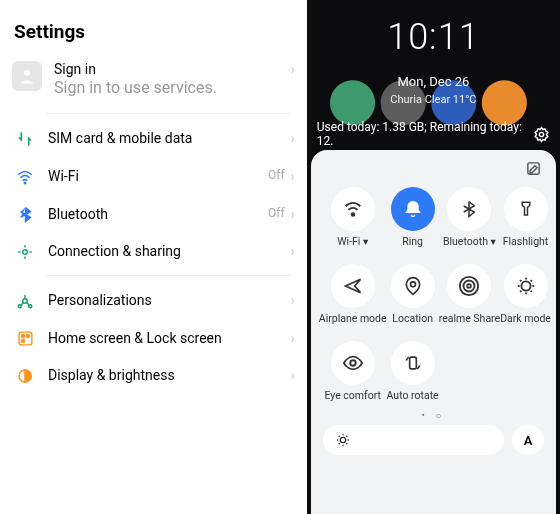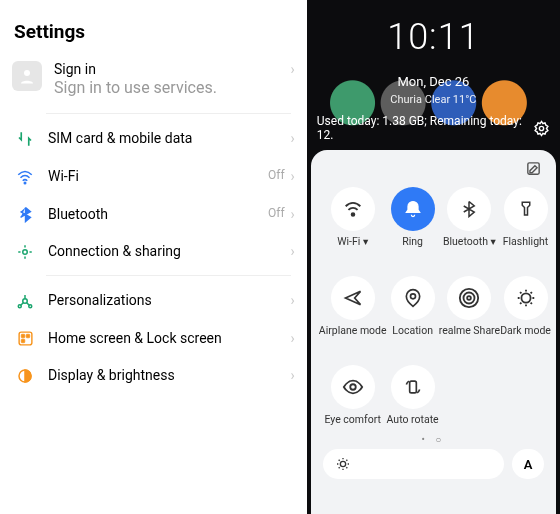--- a/index.html
+++ b/index.html
@@ -31,27 +31,27 @@
     .wall { position: absolute; inset: 0; background: radial-gradient(circle at 18% 20%, #4a7 0 22px, transparent 23px),
                                            radial-gradient(circle at 38% 20%, #666 0 22px, transparent 23px),
                                            radial-gradient(circle at 58% 20%, #36c 0 22px, transparent 23px),
                                            radial-gradient(circle at 78% 20%, #f93 0 22px, transparent 23px),
                                            #0d0d0f; opacity: .9; }
     .clock { position: relative; text-align: center; color: #fff; padding-top: 16px; }
     .clock .time { font-size: 36px; font-weight: 300; letter-spacing: 1px; }
     .clock .date { font-size: 13px; margin-top: 16px; }
     .clock .wx { font-size: 11px; margin-top: 4px; opacity: .9; }
     
-    .usage { position: relative; display:flex; align-items:center; color:#fff; font-size: 12px; padding: 6px 10px; margin-top: 2px; }
+    .usage { position: relative; display:flex; align-items:center; color:#fff; font-size: 12px; padding: 6px 10px; margin-top: 8px; }
     .usage .gear { margin-left: auto; }
     
     .panel { position: absolute; left: 4px; right: 4px; top: 150px; bottom: 0; background: #f2f3f5; border-radius: 16px 16px 0 0; padding: 10px 8px 6px 8px; }
     .panel .edit { text-align: right; color:#555; font-size: 15px; padding-right: 6px; margin-bottom: 2px; }
     
-    .grid { display: grid; grid-template-columns: repeat(4, 1fr); gap: 20px 0; }
+    .grid { display: grid; grid-template-columns: repeat(4, 1fr); gap: 8px 0; }
     .tile { display:flex; flex-direction:column; align-items:center; padding: 4px 0; }
     .tile .circ { width: 44px; height: 44px; border-radius: 50%; background:#fff; display:flex; align-items:center; justify-content:center; margin-bottom: 4px; }
     .tile .circ.on { background:#2f7af6; color:#fff; }
     .tile .lbl2 { font-size: 10.5px; color:#333; white-space: nowrap; }
     .tile .sub { font-size: 9px; color:#888; }
     .tile.on .circ svg, .tile .circ.on svg { stroke:#fff; fill:#fff; }
     
     .dots { text-align:center; font-size: 10px; color:#888; letter-spacing: 4px; margin: 4px 0 4px 0;}
     
     .bright { display:flex; align-items:center; gap:8px; padding: 0 4px 4px 4px; }

